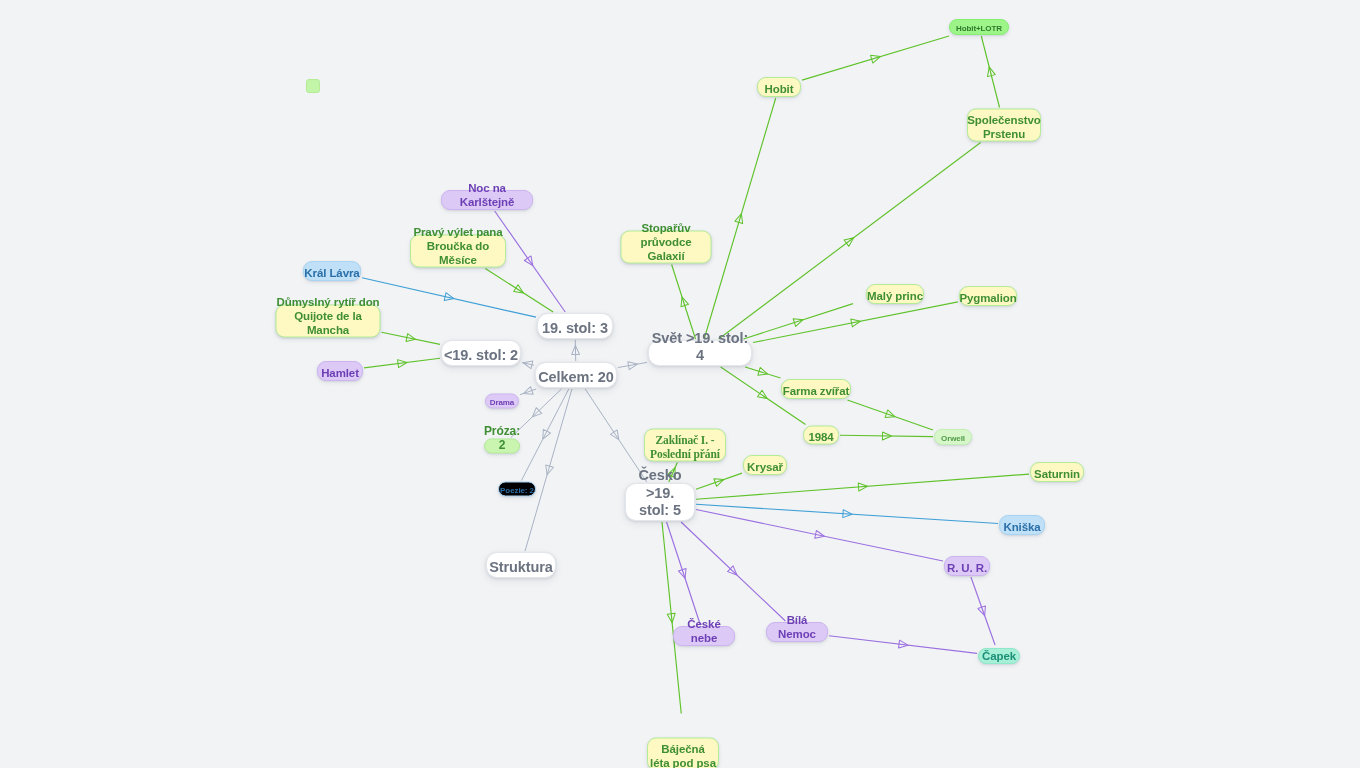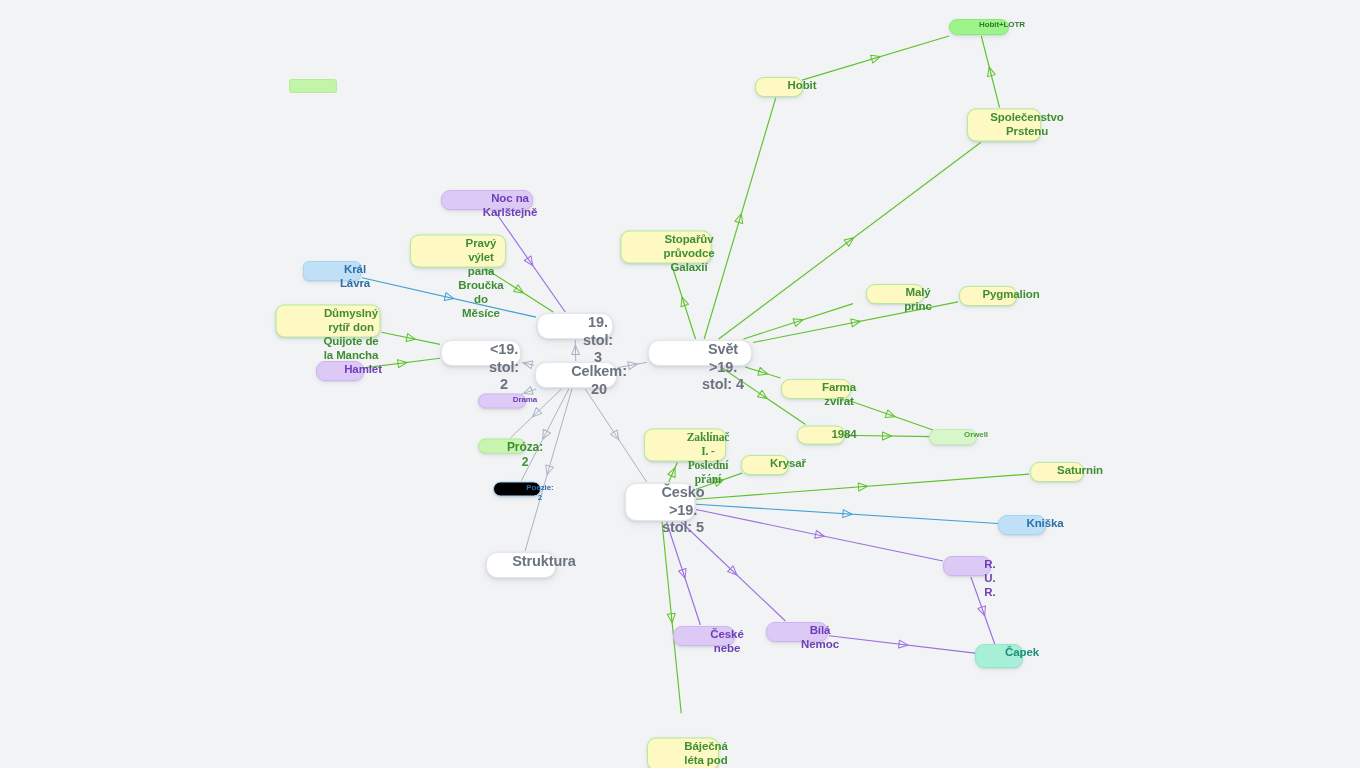--- a/index.html
+++ b/index.html
@@ -8,30 +8,29 @@
     background:#f1f3f5;
     font-family:"Liberation Sans","DejaVu Sans",sans-serif;
     overflow:hidden;
     position:relative;
   }
   #canvas{position:absolute;inset:0;width:1360px;height:768px;}
   svg#edges{position:absolute;left:0;top:0;width:1360px;height:768px;pointer-events:none;}
   .node{
     position:absolute;
     box-sizing:border-box;
-    display:flex;align-items:flex-start;justify-content:center;
+    display:flex;align-items:flex-end;justify-content:center;
     text-align:center;
     border-radius:9px;
     font-weight:bold;
     line-height:1.22;
     white-space:pre-line;
     letter-spacing:-0.1px;
     transform:translate(-50%,-50%);
     box-shadow:0 1px 2px rgba(40,50,70,.10), 0 2px 5px rgba(40,50,70,.07);
-    padding-left:46px;
   }
   
   .n-hub{
     background:#ffffff;color:#6b7280;border:1px solid #e3e6ea;
     font-size:14.5px;border-radius:11px;
     box-shadow:0 1px 3px rgba(40,50,70,.13), 0 3px 8px rgba(40,50,70,.08);
   }
   .n-green{background:#fef9c3;color:#3f8f32;border:1px solid #b3ec95;font-size:11.5px;}
   .n-green-bright{background:#9df58a;color:#2f7a2a;border:1px solid #86ef72;font-size:8px;}
   .n-green-pale{background:#d7f7cb;color:#4f9c45;border:1px solid #c2f0b2;font-size:8px;}
@@ -189,21 +188,21 @@
       <div class="node n-swatch" style="left: 313px; top: 86px; width: 14px; height: 14px;"></div>
       <div class="node n-green-bright" style="left: 979px; top: 27px; width: 60px; height: 16px;"><span>Hobit+LOTR</span></div>
       <div class="node n-green" style="left: 779px; top: 87px; width: 44px; height: 20px;"><span>Hobit</span></div>
       <div class="node n-green" style="left: 1004px; top: 125px; width: 74px; height: 33px;"><span>Společenstvo
 Prstenu</span></div>
       <div class="node n-purple" style="left: 487px; top: 200px; width: 92px; height: 20px;"><span>Noc na Karlštejně</span></div>
       <div class="node n-green" style="left: 458px; top: 251px; width: 96px; height: 33px;"><span>Pravý výlet pana
 Broučka do Měsíce</span></div>
       <div class="node n-green" style="left: 666px; top: 247px; width: 91px; height: 33px;"><span>Stopařův
 průvodce Galaxií</span></div>
-      <div class="node n-blue" style="left: 332px; top: 271px; width: 58px; height: 20px; border-radius: 6px;"><span>Král Lávra</span></div>
+      <div class="node n-blue" style="left: 332px; top: 271px; width: 58px; height: 20px;"><span>Král Lávra</span></div>
       <div class="node n-green" style="left: 883px; top: 294px; width: 58px; height: 20px; margin-left: 12px;"><span>Malý princ</span></div>
       <div class="node n-green" style="left: 988px; top: 296px; width: 58px; height: 20px;"><span>Pygmalion</span></div>
       <div class="node n-green" style="left: 328px; top: 321px; width: 105px; height: 33px;"><span>Důmyslný rytíř don
 Quijote de la Mancha</span></div>
       <div class="node n-hub" style="left: 575px; top: 326px; width: 76px; height: 26px;"><span>19. stol: 3</span></div>
       <div class="node n-hub" style="left: 481px; top: 353px; width: 80px; height: 26px;"><span>&lt;19. stol: 2</span></div>
       <div class="node n-hub" style="left: 700px; top: 353px; width: 104px; height: 26px;"><span>Svět &gt;19. stol: 4</span></div>
       <div class="node n-purple" style="left: 340px; top: 371px; width: 46px; height: 20px;"><span>Hamlet</span></div>
       <div class="node n-hub" style="left: 576px; top: 375px; width: 82px; height: 26px;"><span>Celkem: 20</span></div>
       <div class="node n-green" style="left: 816px; top: 389px; width: 70px; height: 20px;"><span>Farma zvířat</span></div>
@@ -216,17 +215,17 @@
       <div class="node n-green" style="left: 765px; top: 465px; width: 44px; height: 20px;"><span>Krysař</span></div>
       <div class="node n-green" style="left: 1057px; top: 472px; width: 54px; height: 20px;"><span>Saturnin</span></div>
       <div class="node n-blue-sm" style="left: 517px; top: 489px; width: 38px; height: 15px;"><span>Poezie: 2</span></div>
       <div class="node n-hub" style="left: 660px; top: 502px; width: 70px; height: 38px;"><span>Česko &gt;19.
 stol: 5</span></div>
       <div class="node n-blue" style="left: 1022px; top: 525px; width: 46px; height: 20px;"><span>Kniška</span></div>
       <div class="node n-hub" style="left: 521px; top: 565px; width: 70px; height: 26px;"><span>Struktura</span></div>
       <div class="node n-purple" style="left: 967px; top: 566px; width: 46px; height: 20px;"><span>R. U. R.</span></div>
       <div class="node n-purple" style="left: 797px; top: 632px; width: 62px; height: 20px;"><span>Bílá Nemoc</span></div>
       <div class="node n-purple" style="left: 704px; top: 636px; width: 62px; height: 20px;"><span>České nebe</span></div>
-      <div class="node n-teal" style="left: 999px; top: 656px; width: 42px; height: 24px;"><span>Čapek</span></div>
+      <div class="node n-teal" style="left: 999px; top: 656px; width: 42px; height: 16px;"><span>Čapek</span></div>
       <div class="node n-green" style="left: 683px; top: 731px; width: 72px; height: 33px; margin-top: 23px;"><span>Báječná
 léta pod psa</span></div>
     </div>
 </div>
 
 </body></html>

